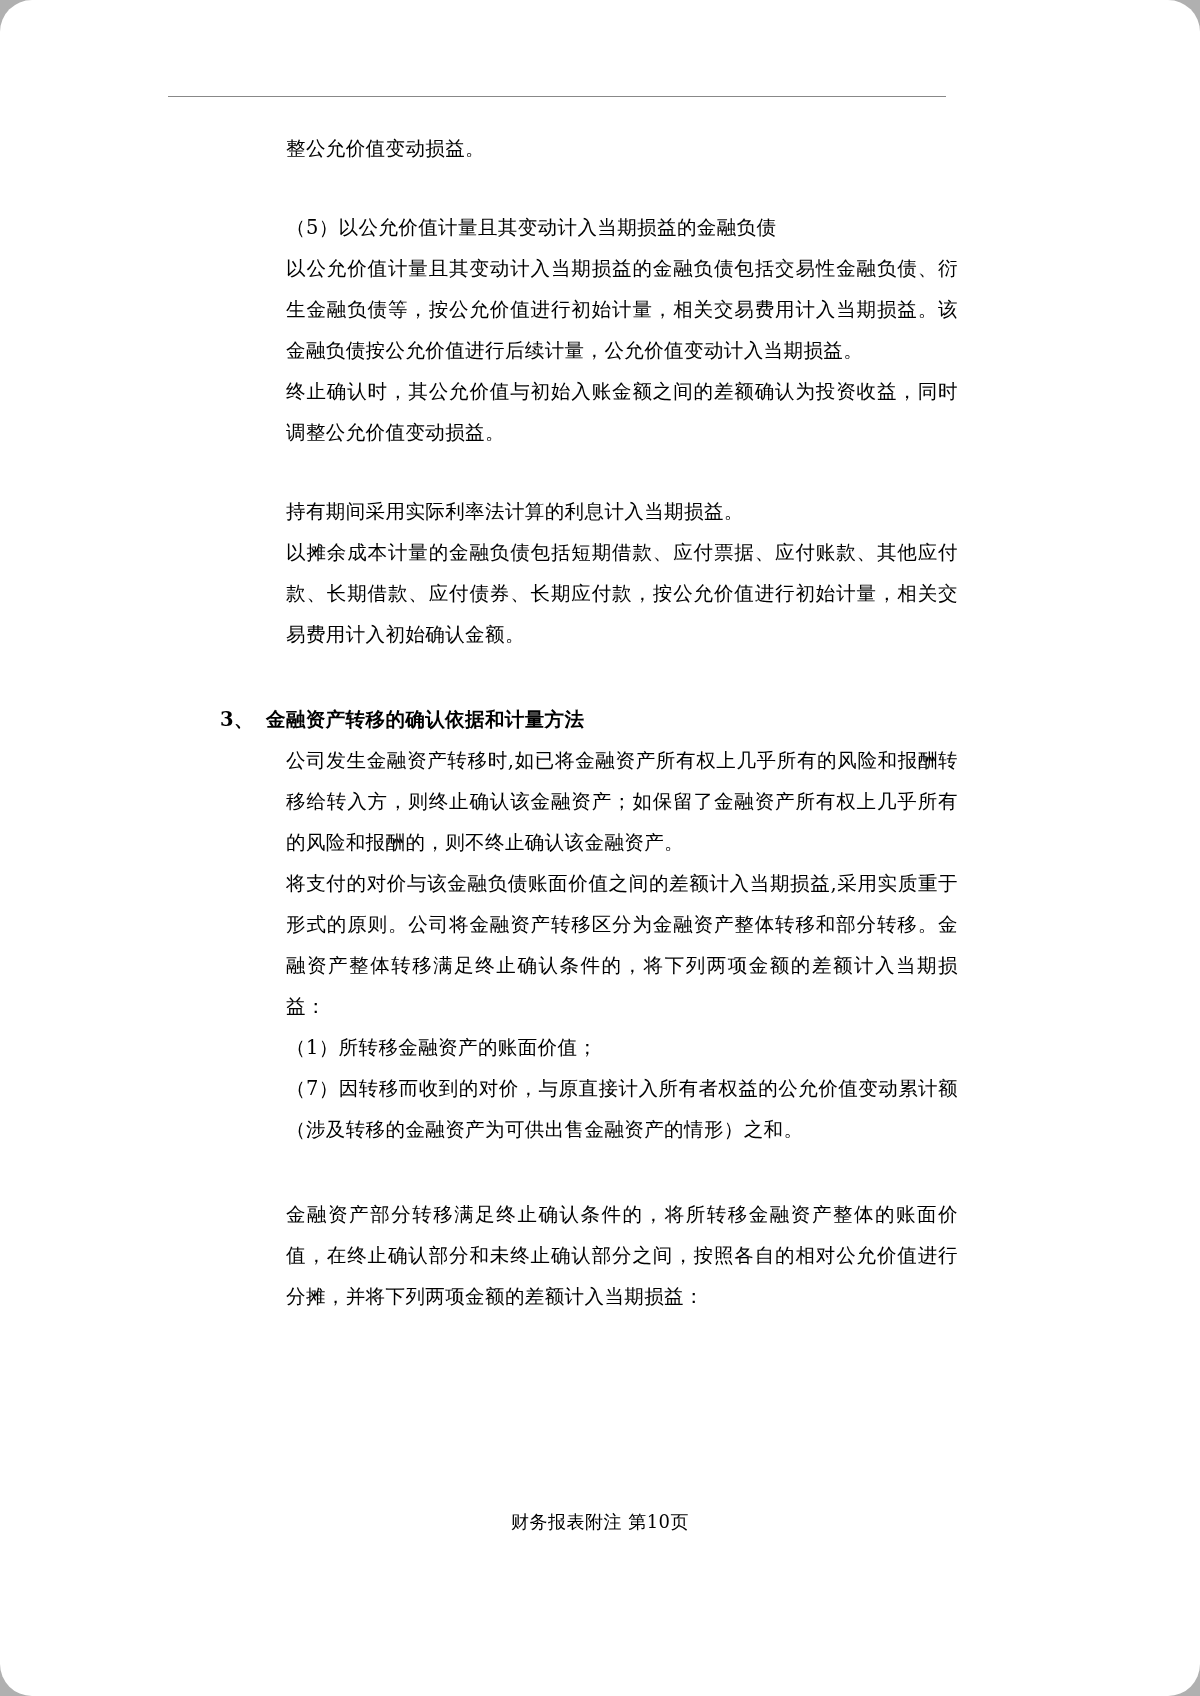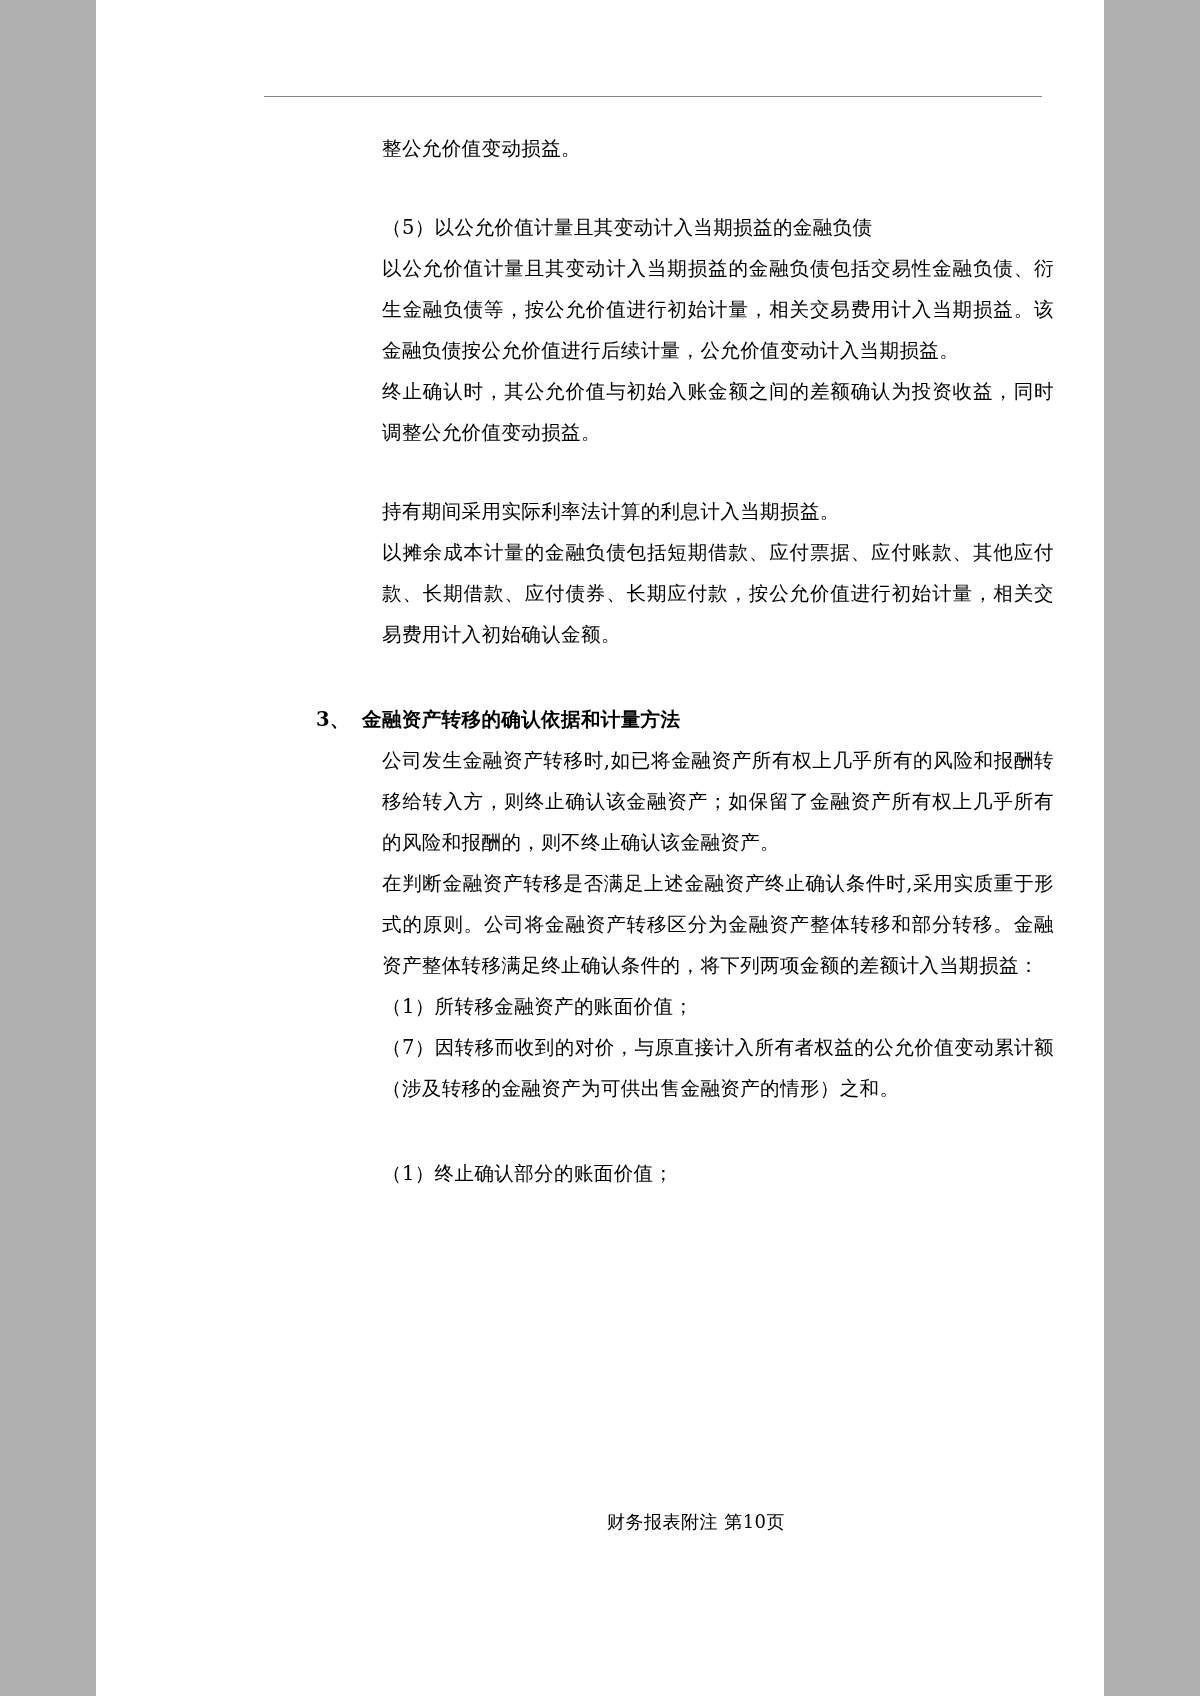--- a/index.html
+++ b/index.html
@@ -2,28 +2,29 @@
 <html lang="zh"><head>
 <meta charset="utf-8">
 <style>
   html, body {
     margin: 0;
     padding: 0;
     background: #b0b0b0;
   }
   .page {
     position: relative;
-    width: 1008px;
+    width: 1200px;
     height: 1696px;
     margin: 0 auto;
     background: #ffffff;
     box-sizing: border-box;
     font-family: "DejaVu Serif", "Liberation Serif", serif;
     color: #000000;
     overflow: hidden;
+    border-radius: 32px;
   }
   .header-rule {
     position: absolute;
     left: 168px;
     top: 96px;
     width: 778px;
     height: 0;
     border-top: 1px solid #888888;
   }
   .content {
@@ -102,27 +103,27 @@
     <p class="para hang">以摊余成本计量的金融负债包括短期借款、应付票据、应付账款、其他应付款、长期借款、应付债券、长期应付款，按公允价值进行初始计量，相关交易费用计入初始确认金额。</p>
 
     <div class="spacer-lg"></div>
 
     <div class="section-heading">
       <span class="num">3、</span>
       <span class="title">金融资产转移的确认依据和计量方法</span>
     </div>
 
     <p class="para hang">公司发生金融资产转移时,如已将金融资产所有权上几乎所有的风险和报酬转移给转入方，则终止确认该金融资产；如保留了金融资产所有权上几乎所有的风险和报酬的，则不终止确认该金融资产。</p>
-    <p class="para hang">在判断金融资产转移是否满足上述金融资产终止确认条件时,采用实质重于形式的原则。公司将金融资产转移区分为金融资产整体转移和部分转移。金融资产整体转移满足终止确认条件的，将下列两项金额的差额计入当期损益：</p>
+    <p class="para hang">将支付的对价与该金融负债账面价值之间的差额计入当期损益,采用实质重于形式的原则。公司将金融资产转移区分为金融资产整体转移和部分转移。金融资产整体转移满足终止确认条件的，将下列两项金额的差额计入当期损益：</p>
     <p class="para hang">（1）所转移金融资产的账面价值；</p>
     <p class="para hang">（7）因转移而收到的对价，与原直接计入所有者权益的公允价值变动累计额（涉及转移的金融资产为可供出售金融资产的情形）之和。</p>
 
     <div class="spacer-lg"></div>
 
-    <p class="para hang">（1）终止确认部分的账面价值；</p>
+    <p class="para hang">金融资产部分转移满足终止确认条件的，将所转移金融资产整体的账面价值，在终止确认部分和未终止确认部分之间，按照各自的相对公允价值进行分摊，并将下列两项金额的差额计入当期损益：</p>
 
   </div>
 
   <div class="footer">
     <span>财务报表附注</span>
     <span class="pg-num">第10页</span>
   </div>
 
 </div>
 

